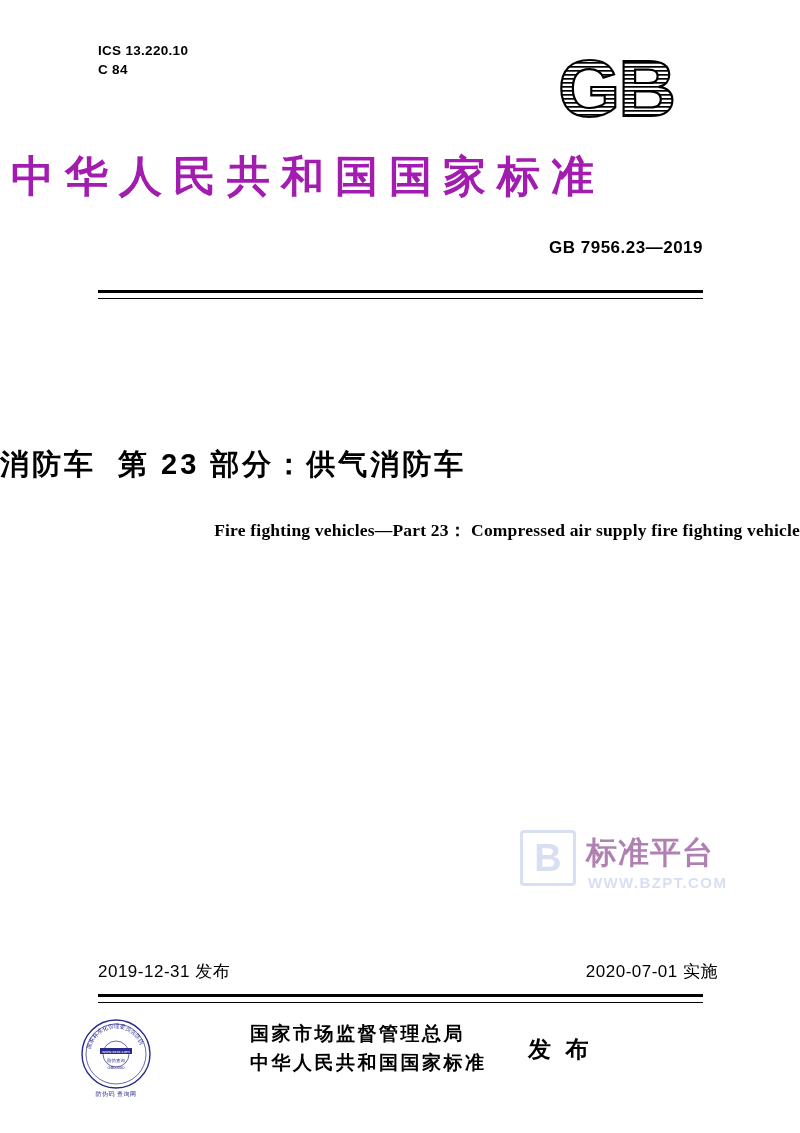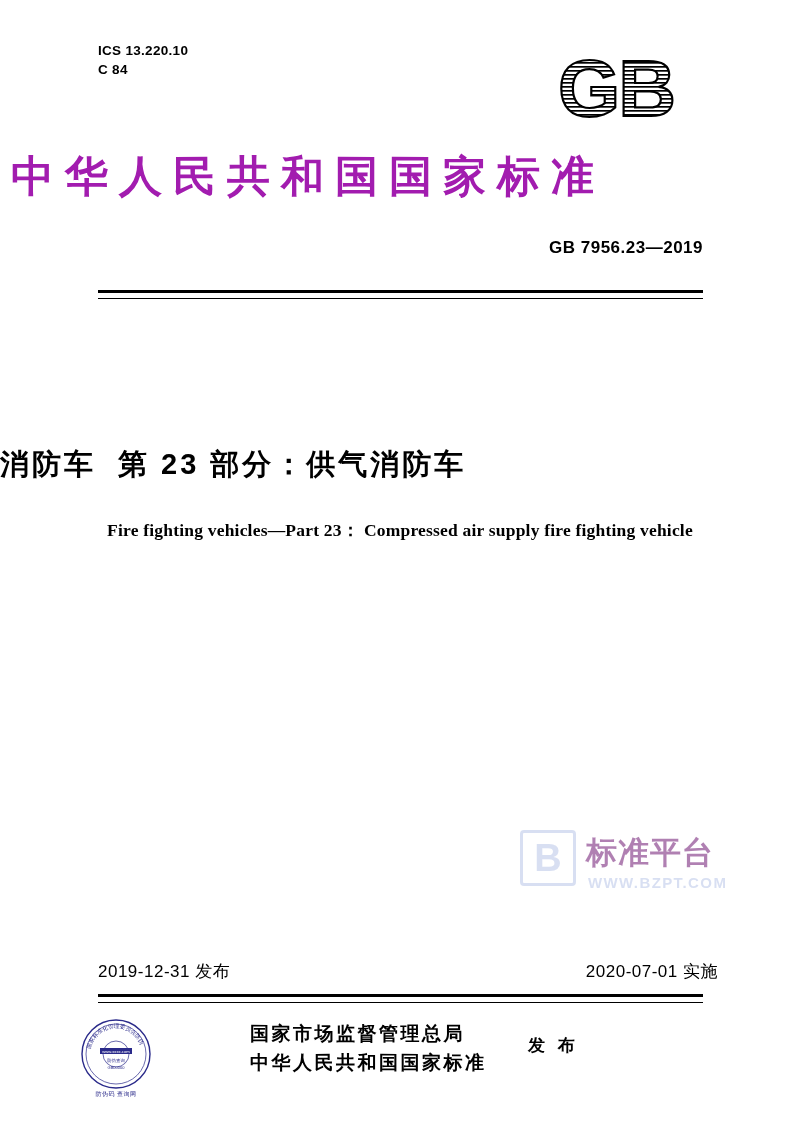--- a/index.html
+++ b/index.html
@@ -97,21 +97,21 @@
   }
   .doc-title-cn .gap {
     display: inline-block;
     width: 22px;
   }
   .doc-title-en {
     position: absolute;
     left: 0;
     right: 0;
     top: 510px;
-    text-align: center;
+    text-align: right;
     font-family: "Liberation Serif", serif;
     font-weight: bold;
     font-size: 17.5px;
     letter-spacing: 0.2px;
   }
 
   
   .watermark {
     position: absolute;
     left: 520px;
@@ -196,21 +196,21 @@
     font-size: 19px;
     line-height: 29px;
     letter-spacing: 2.5px;
   }
   .issue-word {
     position: absolute;
     left: 528px;
     top: 1026px;
     font-family: "Liberation Sans", sans-serif;
     font-weight: bold;
-    font-size: 17px;
+    font-size: 23px;
     letter-spacing: 4px;
   }
 
   
   .seal {
     position: absolute;
     left: 80px;
     top: 1010px;
     width: 72px;
     height: 72px;

